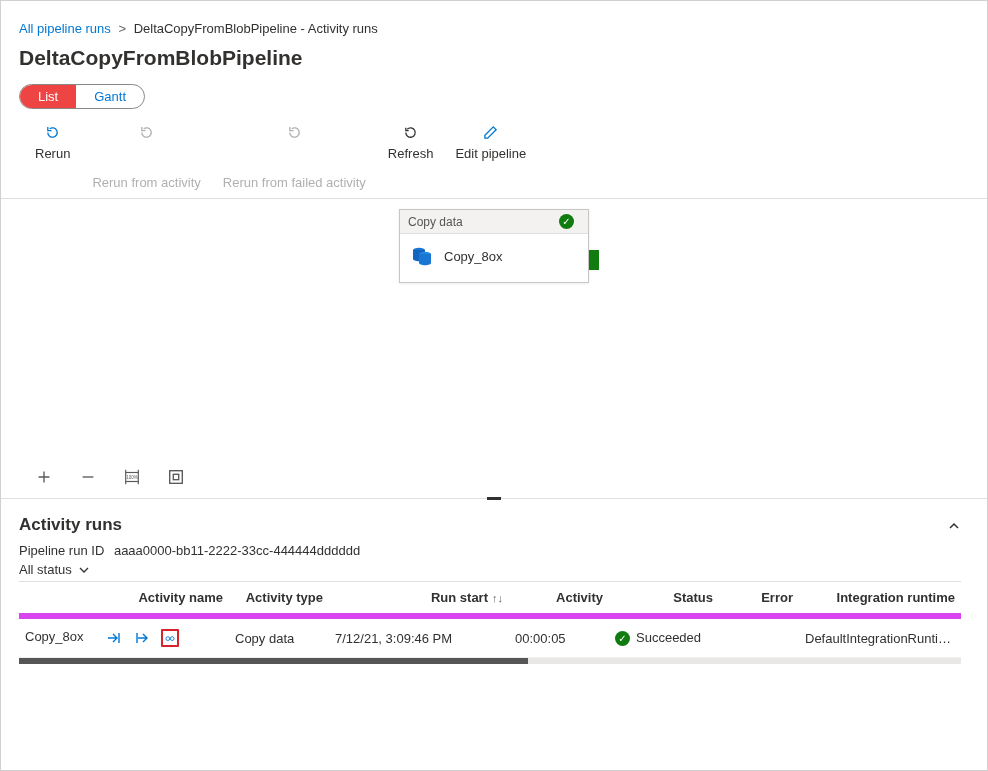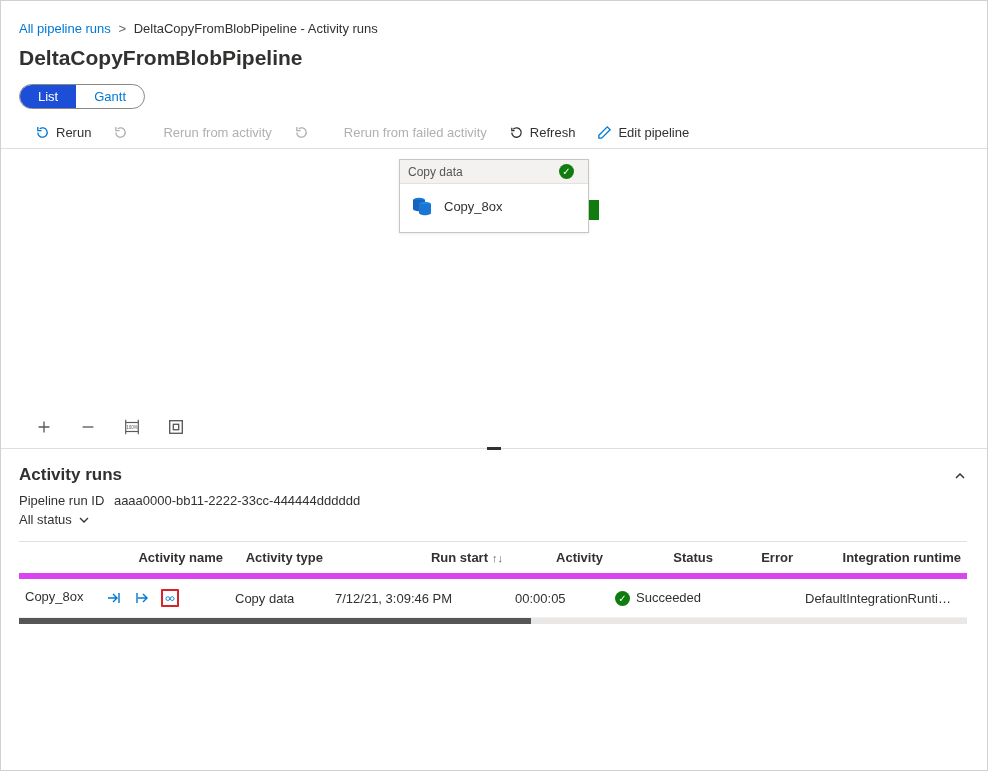--- a/index.html
+++ b/index.html
@@ -35,41 +35,42 @@
     border-radius: 14px;
     overflow: hidden;
     margin: 0 0 10px 18px;
     font-size: 13px;
   }
   .view-toggle div {
     padding: 4px 18px;
     cursor: pointer;
   }
   .view-toggle .on {
-    background: #1d4ed8;
+    background: #ef4444;
     color: #fff;
     border-radius: 14px 0 0 14px;
   }
   .view-toggle .off {
     color: #0078d4;
   }
 
   .toolbar {
     display: flex;
     gap: 22px;
     padding: 6px 18px 8px 34px;
     border-bottom: 1px solid #e1dfdd;
     font-size: 13px;
   }
   .toolbar .btn {
     display: inline-flex;
     align-items: center;
     gap: 6px;
     cursor: pointer;
     color: #323130;
+    flex-direction: column;
   }
   .toolbar .btn.disabled { color: #b0b0b0; cursor: default; gap: 35px; }
   .toolbar svg { width: 15px; height: 15px; }
 
   .canvas {
     position: relative;
     height: 300px;
     border-bottom: 1px solid #e1dfdd;
   }
   .node {
@@ -122,42 +123,41 @@
     position: absolute;
     bottom: -2px;
     left: 50%;
     transform: translateX(-50%);
     width: 14px;
     height: 3px;
     background: #323130;
   }
 
   .section {
-    padding: 12px 20px 0 18px;
+    padding: 12px 26px 0 18px;
   }
   .section-hdr {
     display: flex;
     justify-content: space-between;
     align-items: center;
   }
   .section h2 {
     font-size: 17px;
     font-weight: 600;
     margin: 4px 0 8px 0;
   }
   .run-id { font-size: 13px; }
   .run-id .lbl { color: #323130; margin-right: 6px; }
 
   .filter {
     display: inline-flex;
     align-items: center;
     gap: 6px;
     padding: 4px 0;
     font-size: 13px;
-    margin-bottom: 10px;
     cursor: pointer;
   }
   .count { font-size: 13px; color: #323130; margin-bottom: 8px; }
 
   table.tbl {
     width: 100%;
     border-collapse: collapse;
     font-size: 13px;
     table-layout: fixed;
   }

